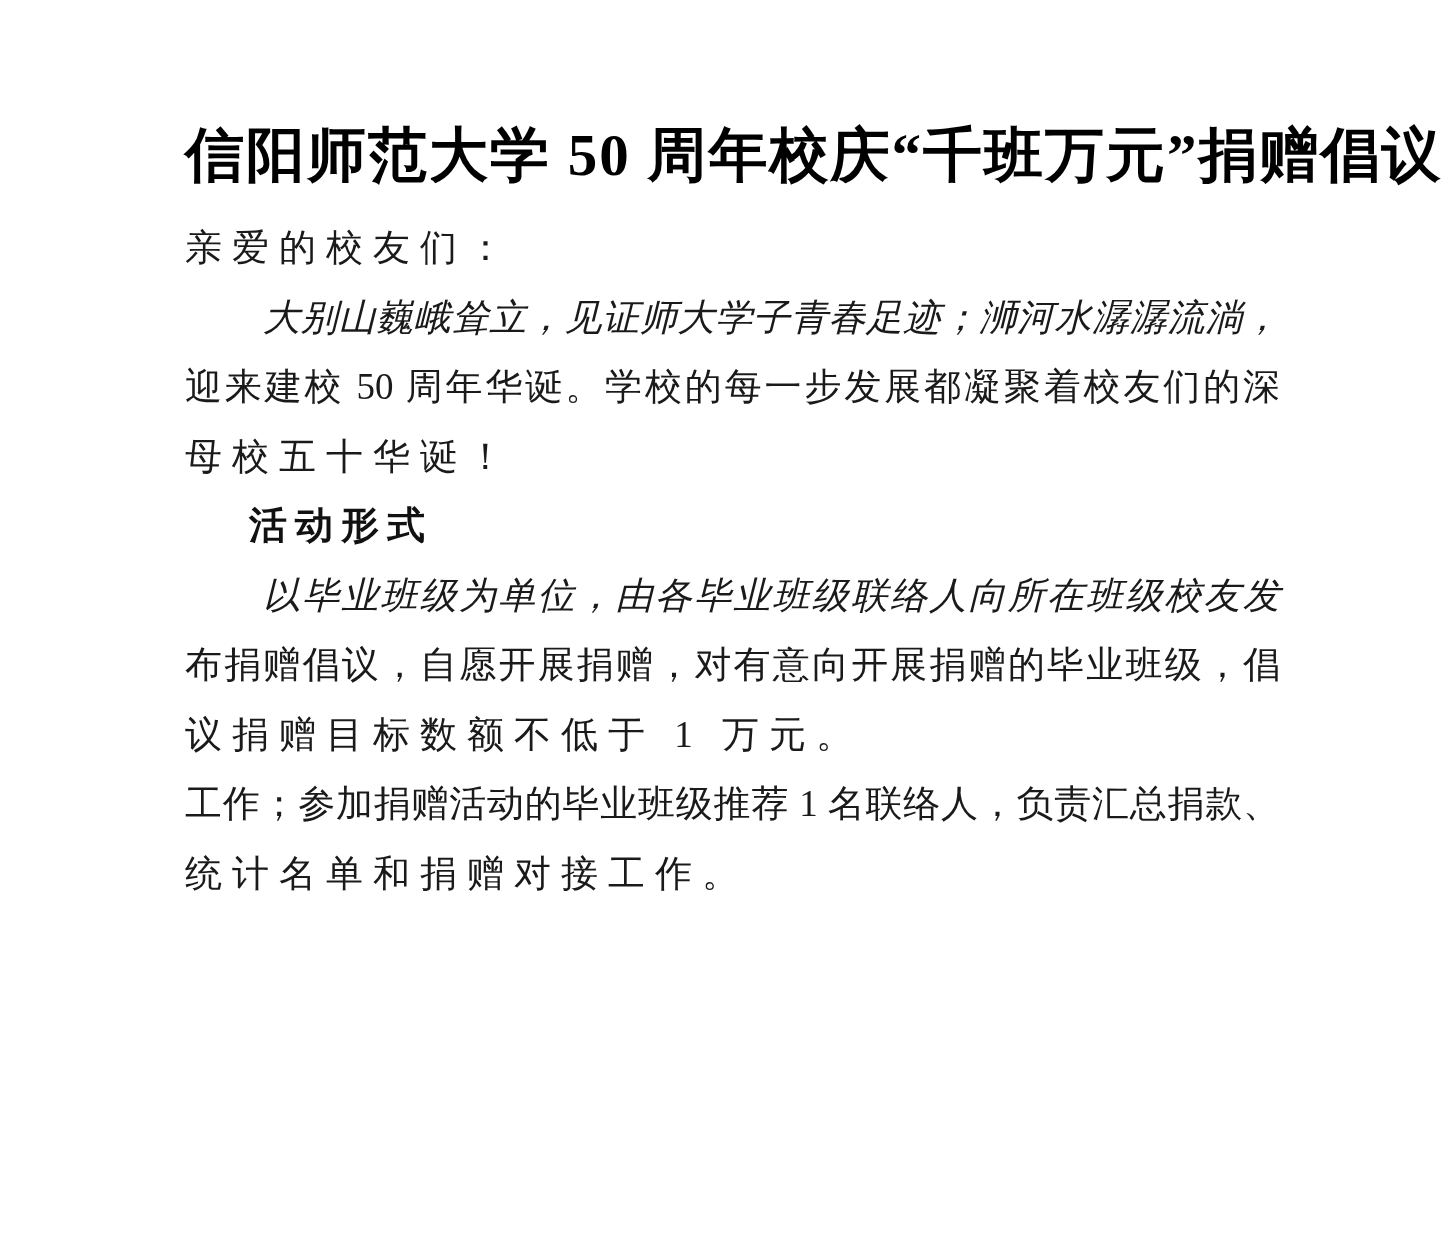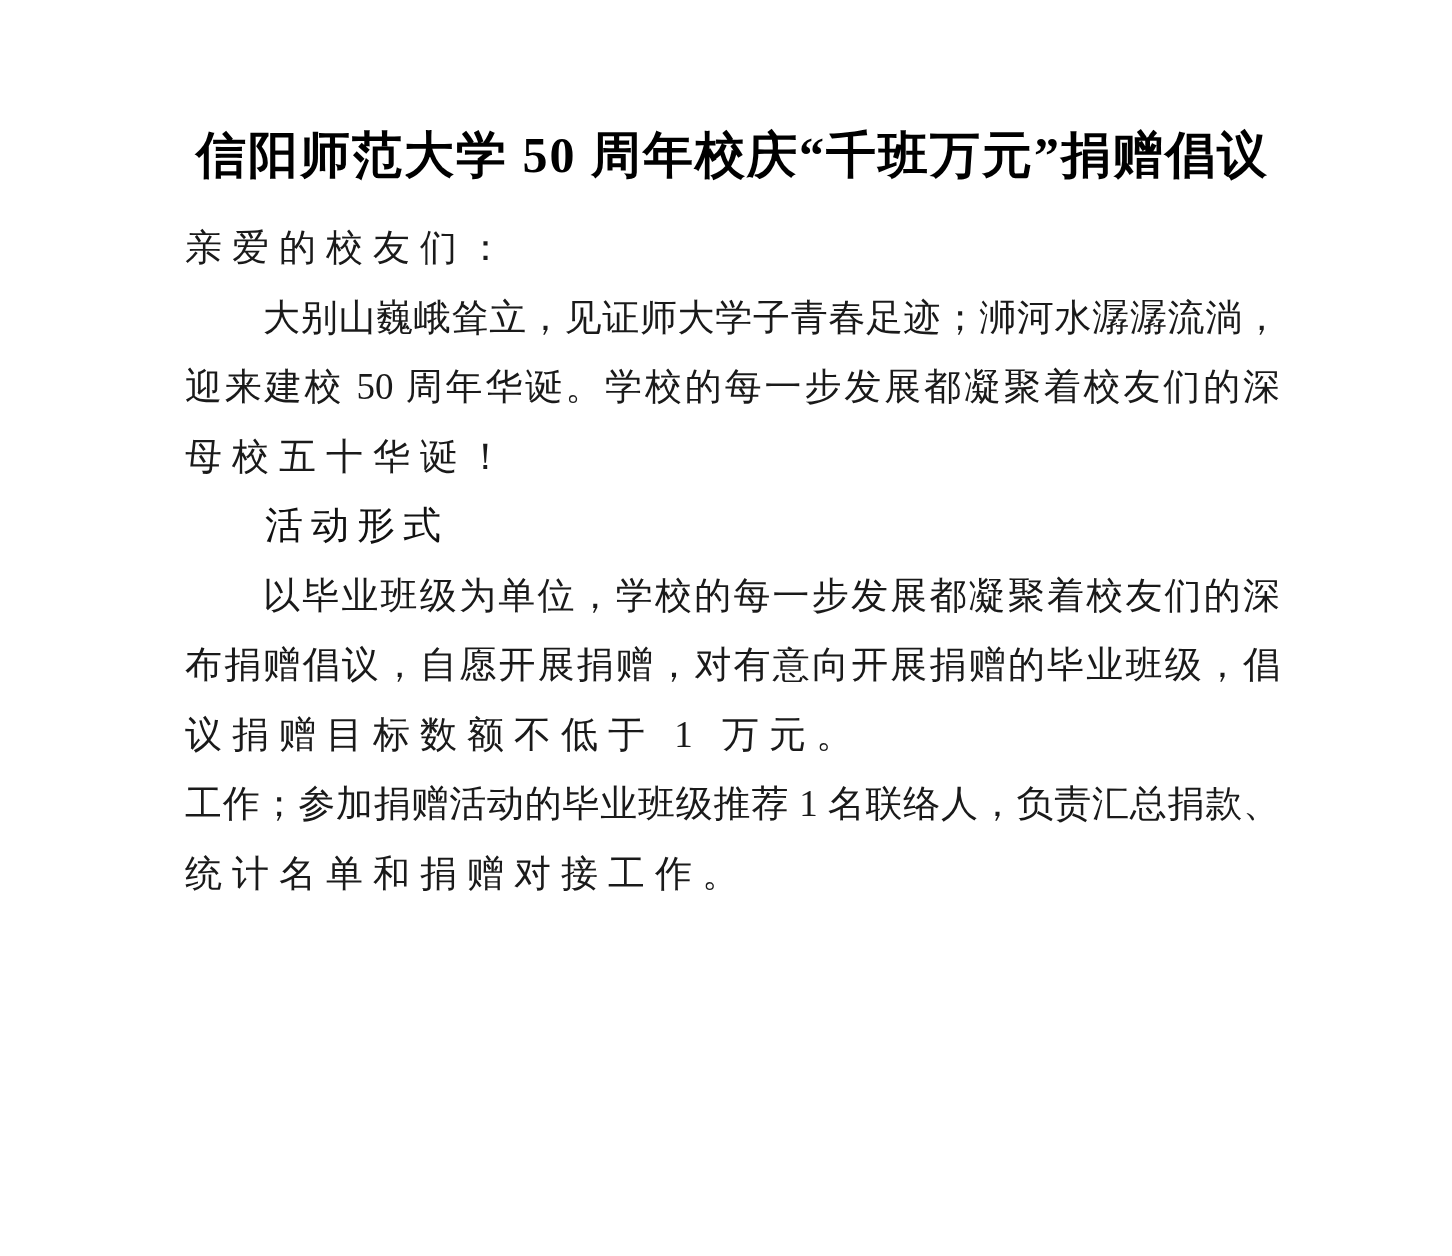--- a/index.html
+++ b/index.html
@@ -19,21 +19,21 @@
   .content {
     position: absolute;
     left: 185px;
     top: 0;
     width: 1095px;
   }
   .doc-title {
     margin: 0;
     padding-top: 113px;
     line-height: 84px;
-    font-size: 50px;
+    font-size: 59px;
     font-weight: 700;
     letter-spacing: 2px;
     text-align: center;
     color: #000000;
     font-family: "Liberation Serif", serif;
     white-space: nowrap;
   }
   .doc-body {
     margin-top: 16px;
   }
@@ -44,27 +44,28 @@
     white-space: nowrap;
   }
   .line.fill {
     letter-spacing: normal;
     white-space: normal;
     text-align: justify;
     text-align-last: justify;
   }
   .line.indent {
     text-indent: 78px;
+    font-style: italic;
   }
   .heading {
     line-height: 69.5px;
     font-size: 38px;
-    font-weight: 400;
+    font-weight: 700;
     letter-spacing: 8px;
-    margin-left: 80px;
+    margin-left: 64px;
     font-family: "Liberation Sans", sans-serif;
     color: #111111;
   }
   .caret {
     display: inline-block;
     width: 3px;
     height: 44px;
     background: #151515;
     vertical-align: -8px;
     margin: 0 1px;
@@ -75,20 +76,20 @@
 
 <div class="page">
   <div class="content">
     <h1 class="doc-title">信阳师范大学 50 周年校庆“千班万元”捐赠倡议</h1>
     <div class="doc-body" id="doc-body">
         <div class="line">亲爱的校友们：</div>
         <div class="line fill indent">大别山巍峨耸立，见证师大学子青春足迹；浉河水潺潺流淌，</div>
         <div class="line fill">迎来建校 50 周年华诞。学校的每一步发展都凝聚着校友们的深</div>
         <div class="line">母校五十华诞！</div>
         <div class="heading">活动形式</div>
-        <div class="line fill indent">以毕业班级为单位，学校的每一步发展都凝聚着校友们的深</div>
+        <div class="line fill indent">以毕业班级为单位，由各毕业班级联络人向所在班级校友发</div>
         <div class="line fill">布捐赠倡议，自愿开展捐赠，对有意向开展捐赠的毕业班级，倡</div>
         <div class="line">议捐赠目标数额不低于 1 万元。</div>
         <div class="line fill">工作；参加捐赠活动的毕业班级推荐 1 名联络人，负责汇总捐款、</div>
         <div class="line">统计名单和捐赠对接工作。</div>
       </div>
   </div>
 </div>
 
 </body></html>

